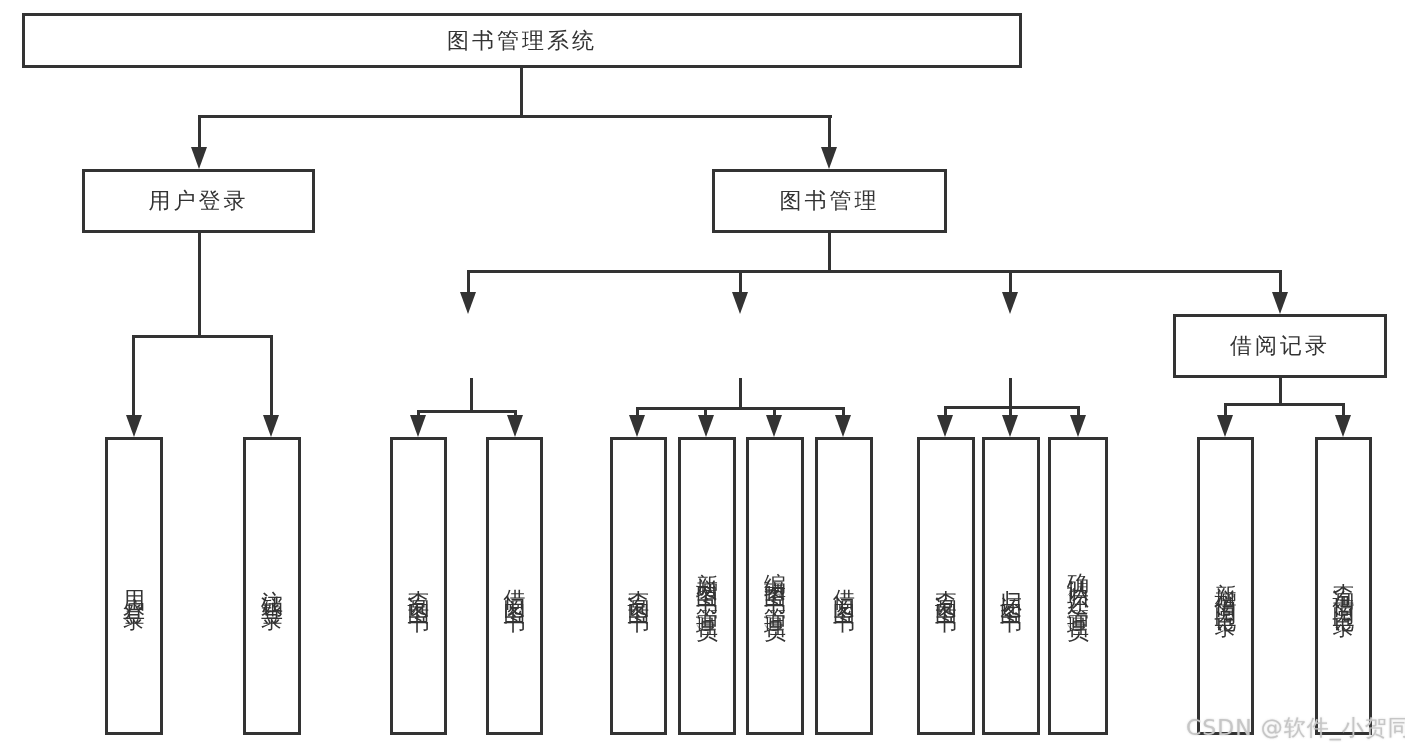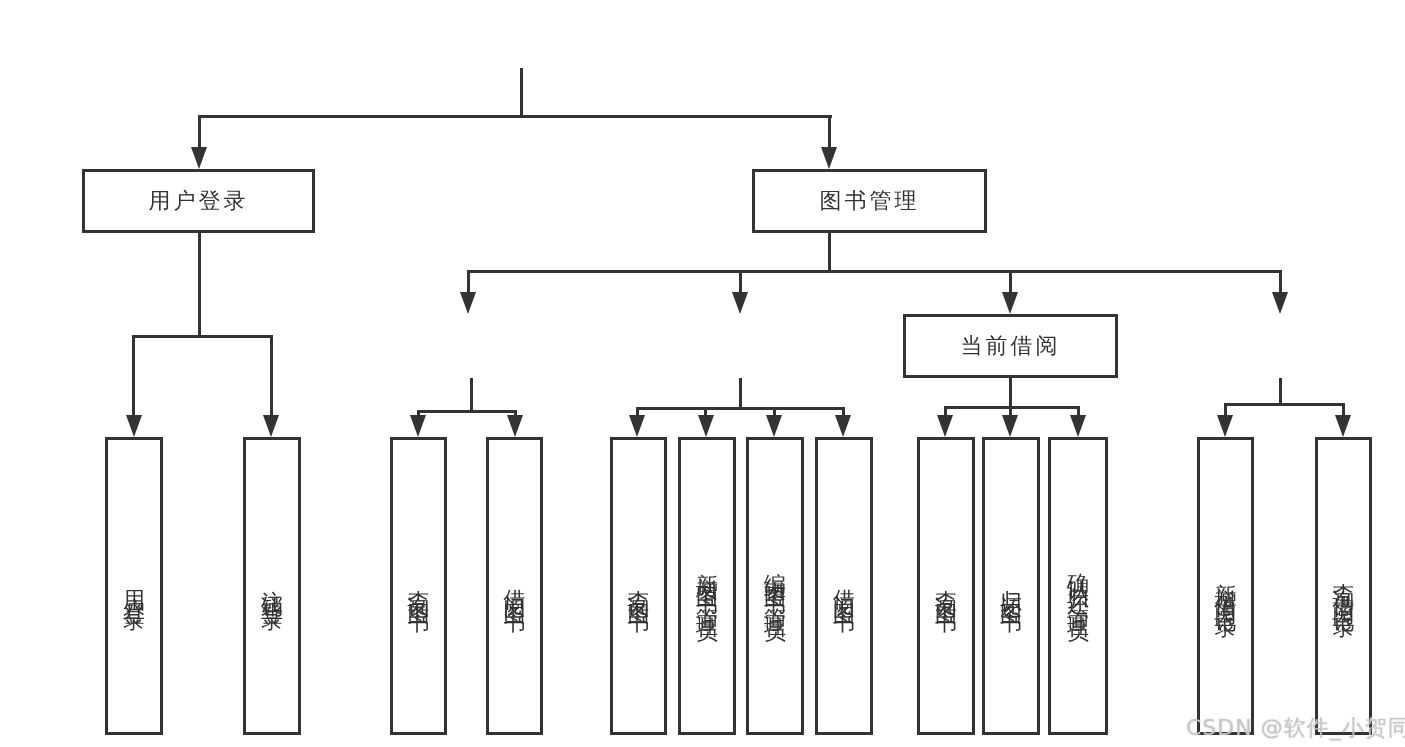--- a/index.html
+++ b/index.html
@@ -52,32 +52,35 @@
     text-shadow:0 0 2px rgba(150,150,150,0.45);
     z-index:5;
     white-space:nowrap;
   }
 </style>
 </head>
 <body>
 
 <div id="canvas">
 
+  <div class="node" style="left:22px;top:13px;width:1000px;height:55px;">
+    <span>图书管理系统</span>
+  </div>
 
   <div class="vl" style="left:520px;top:68px;width:3px;height:49px;"></div>
   <div class="hl" style="left:198px;top:115px;width:634px;height:3px;"></div>
   <div class="vl" style="left:198px;top:115px;width:3px;height:35px;"></div>
   <div class="ar" style="left:191px;top:147px;"></div>
   <div class="vl" style="left:828px;top:115px;width:3px;height:35px;"></div>
   <div class="ar" style="left:821px;top:147px;"></div>
 
   <div class="node" style="left:82px;top:169px;width:233px;height:64px;">
     <span>用户登录</span>
   </div>
-  <div class="node" style="left:752px;top:169px;width:235px;height:64px;">
+  <div class="node" style="left:712px;top:169px;width:235px;height:64px;">
     <span>图书管理</span>
   </div>
 
   <div class="vl" style="left:198px;top:233px;width:3px;height:103px;"></div>
   <div class="hl" style="left:133px;top:335px;width:140px;height:3px;"></div>
   <div class="vl" style="left:132px;top:335px;width:3px;height:82px;"></div>
   <div class="ar" style="left:126px;top:415px;"></div>
   <div class="vl" style="left:270px;top:335px;width:3px;height:82px;"></div>
   <div class="ar" style="left:263px;top:415px;"></div>
 
@@ -85,22 +88,22 @@
   <div class="hl" style="left:467px;top:270px;width:814px;height:3px;"></div>
   <div class="vl" style="left:467px;top:270px;width:3px;height:24px;"></div>
   <div class="ar" style="left:460px;top:292px;"></div>
   <div class="vl" style="left:739px;top:270px;width:3px;height:24px;"></div>
   <div class="ar" style="left:732px;top:292px;"></div>
   <div class="vl" style="left:1009px;top:270px;width:3px;height:24px;"></div>
   <div class="ar" style="left:1002px;top:292px;"></div>
   <div class="vl" style="left:1279px;top:270px;width:3px;height:24px;"></div>
   <div class="ar" style="left:1272px;top:292px;"></div>
 
-  <div class="node" style="left:903px;top:314px;width:215px;height:64px;">
-    <span>当前借阅</span>
+  <div class="node" style="left:1173px;top:314px;width:214px;height:64px;">
+    <span>借阅记录</span>
   </div>
 
   <div class="vl" style="left:470px;top:378px;width:3px;height:33px;"></div>
   <div class="hl" style="left:417px;top:410px;width:100px;height:3px;"></div>
   <div class="vl" style="left:417px;top:410px;width:3px;height:7px;"></div>
   <div class="ar" style="left:410px;top:415px;"></div>
   <div class="vl" style="left:514px;top:410px;width:3px;height:7px;"></div>
   <div class="ar" style="left:507px;top:415px;"></div>
 
   <div class="vl" style="left:739px;top:378px;width:3px;height:31px;"></div>

